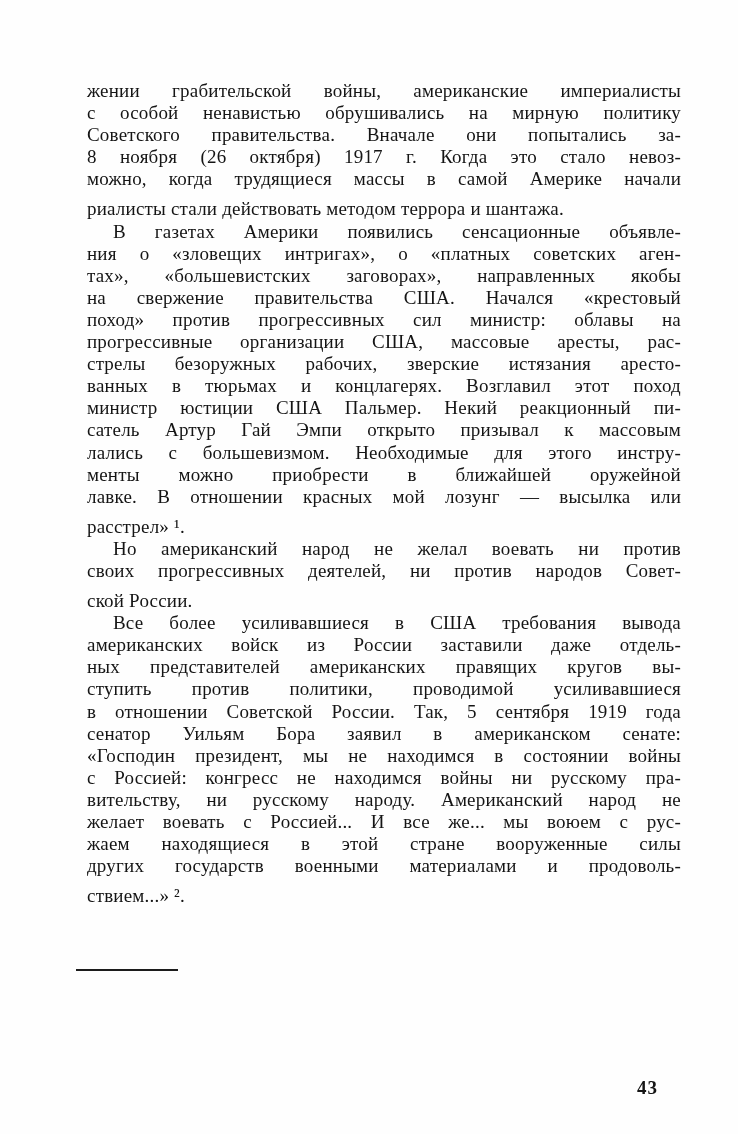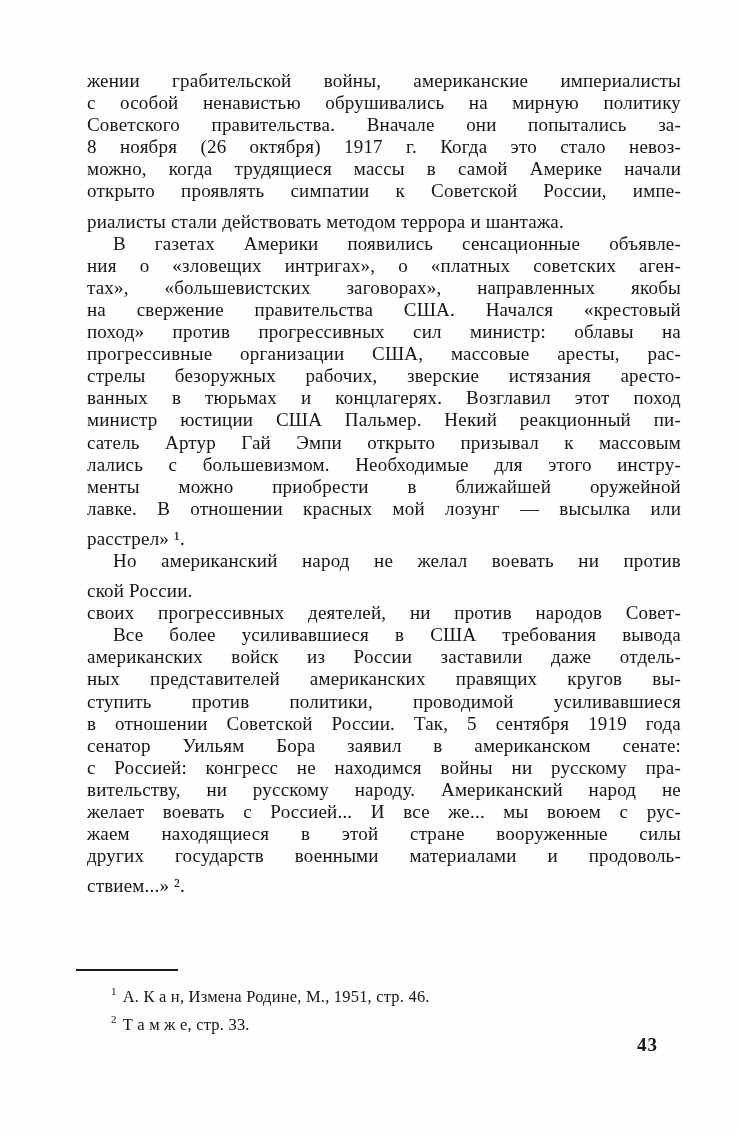--- a/index.html
+++ b/index.html
@@ -12,21 +12,21 @@
     width: 738px;
     height: 1134px;
     background: #fefefe;
     overflow: hidden;
     font-family: "Liberation Serif", "DejaVu Serif", serif;
     color: #151515;
   }
   .text-block {
     position: absolute;
     left: 87px;
-    top: 70px;
+    top: 80px;
     width: 594px;
     font-size: 19px;
     line-height: 22.1px;
   }
   .line {
     text-align: justify;
     text-align-last: justify;
     white-space: nowrap;
     letter-spacing: 0.2px;
   }
@@ -58,67 +58,63 @@
     padding-left: 24px;
     letter-spacing: 0.2px;
   }
   .footnote-line sup {
     font-size: 11px;
     margin-right: 6px;
   }
   .page-number {
     position: absolute;
     left: 637px;
-    top: 1034px;
+    top: 1077px;
     font-size: 19px;
     font-weight: bold;
     letter-spacing: 1px;
   }
 </style>
 </head>
 <body>
 
 <div class="page">
   <div class="text-block">
       <div class="line">жении грабительской войны, американские империалисты</div>
       <div class="line">с особой ненавистью обрушивались на мирную политику</div>
       <div class="line">Советского правительства. Вначале они попытались за-</div>
       <div class="line">8 ноября (26 октября) 1917 г. Когда это стало невоз-</div>
       <div class="line">можно, когда трудящиеся массы в самой Америке начали</div>
-      <div class="line">открыто проявлять симпатии к Советской России, импе-</div>
       <div class="line last">риалисты стали действовать методом террора и шантажа.</div>
       <div class="line indent">В газетах Америки появились сенсационные объявле-</div>
       <div class="line">ния о «зловещих интригах», о «платных советских аген-</div>
       <div class="line">тах», «большевистских заговорах», направленных якобы</div>
       <div class="line">на свержение правительства США. Начался «крестовый</div>
       <div class="line">поход» против прогрессивных сил министр: облавы на</div>
       <div class="line">прогрессивные организации США, массовые аресты, рас-</div>
       <div class="line">стрелы безоружных рабочих, зверские истязания аресто-</div>
       <div class="line">ванных в тюрьмах и концлагерях. Возглавил этот поход</div>
       <div class="line">министр юстиции США Пальмер. Некий реакционный пи-</div>
       <div class="line">сатель Артур Гай Эмпи открыто призывал к массовым</div>
       <div class="line">лались с большевизмом. Необходимые для этого инстру-</div>
       <div class="line">менты можно приобрести в ближайшей оружейной</div>
       <div class="line">лавке. В отношении красных мой лозунг — высылка или</div>
       <div class="line last">расстрел» ¹.</div>
       <div class="line indent">Но американский народ не желал воевать ни против</div>
+      <div class="line">своих прогрессивных деятелей, ни против народов Совет-</div>
       <div class="line last">ской России.</div>
-      <div class="line">своих прогрессивных деятелей, ни против народов Совет-</div>
       <div class="line indent">Все более усиливавшиеся в США требования вывода</div>
       <div class="line">американских войск из России заставили даже отдель-</div>
       <div class="line">ных представителей американских правящих кругов вы-</div>
       <div class="line">ступить против политики, проводимой усиливавшиеся</div>
       <div class="line">в отношении Советской России. Так, 5 сентября 1919 года</div>
       <div class="line">сенатор Уильям Бора заявил в американском сенате:</div>
+      <div class="line">«Господин президент, мы не находимся в состоянии войны</div>
       <div class="line">с Россией: конгресс не находимся войны ни русскому пра-</div>
       <div class="line">вительству, ни русскому народу. Американский народ не</div>
       <div class="line">желает воевать с Россией... И все же... мы воюем с рус-</div>
       <div class="line">жаем находящиеся в этой стране вооруженные силы</div>
       <div class="line">других государств военными материалами и продоволь-</div>
       <div class="line last">ствием...» ².</div>
     </div>
   <div class="footnote-rule"></div>
-  <div class="footnotes">
-      <div class="footnote-line"><sup>1</sup><span>А. К а н,  Измена Родине, М., 1951, стр. 46.</span></div>
-      <div class="footnote-line"><sup>2</sup><span>Т а м  ж е, стр. 33.</span></div>
-    </div>
   <div class="page-number">43</div>
 </div>
 
 </body></html>

